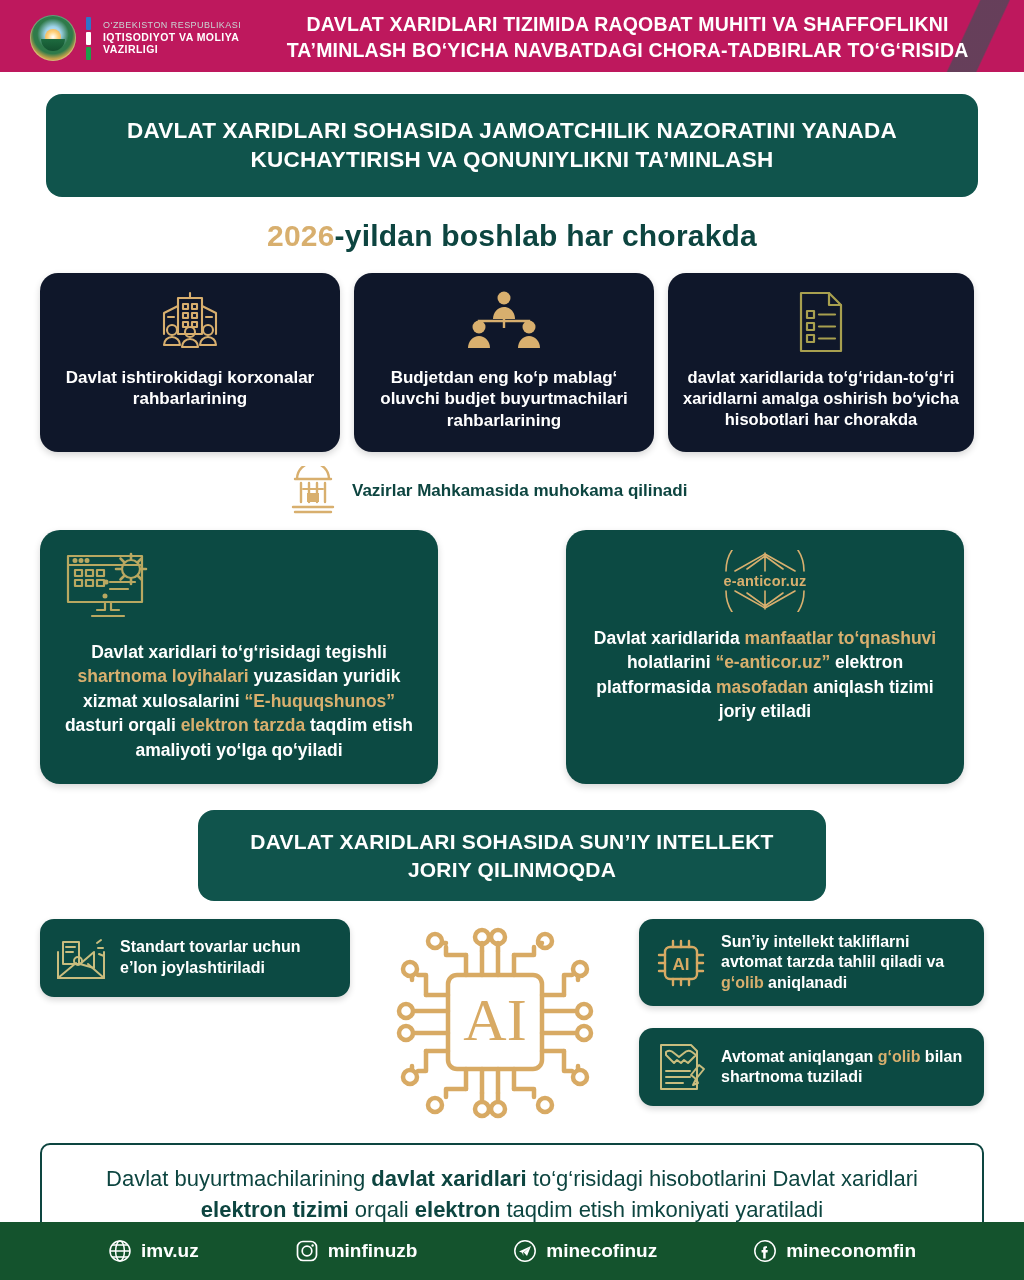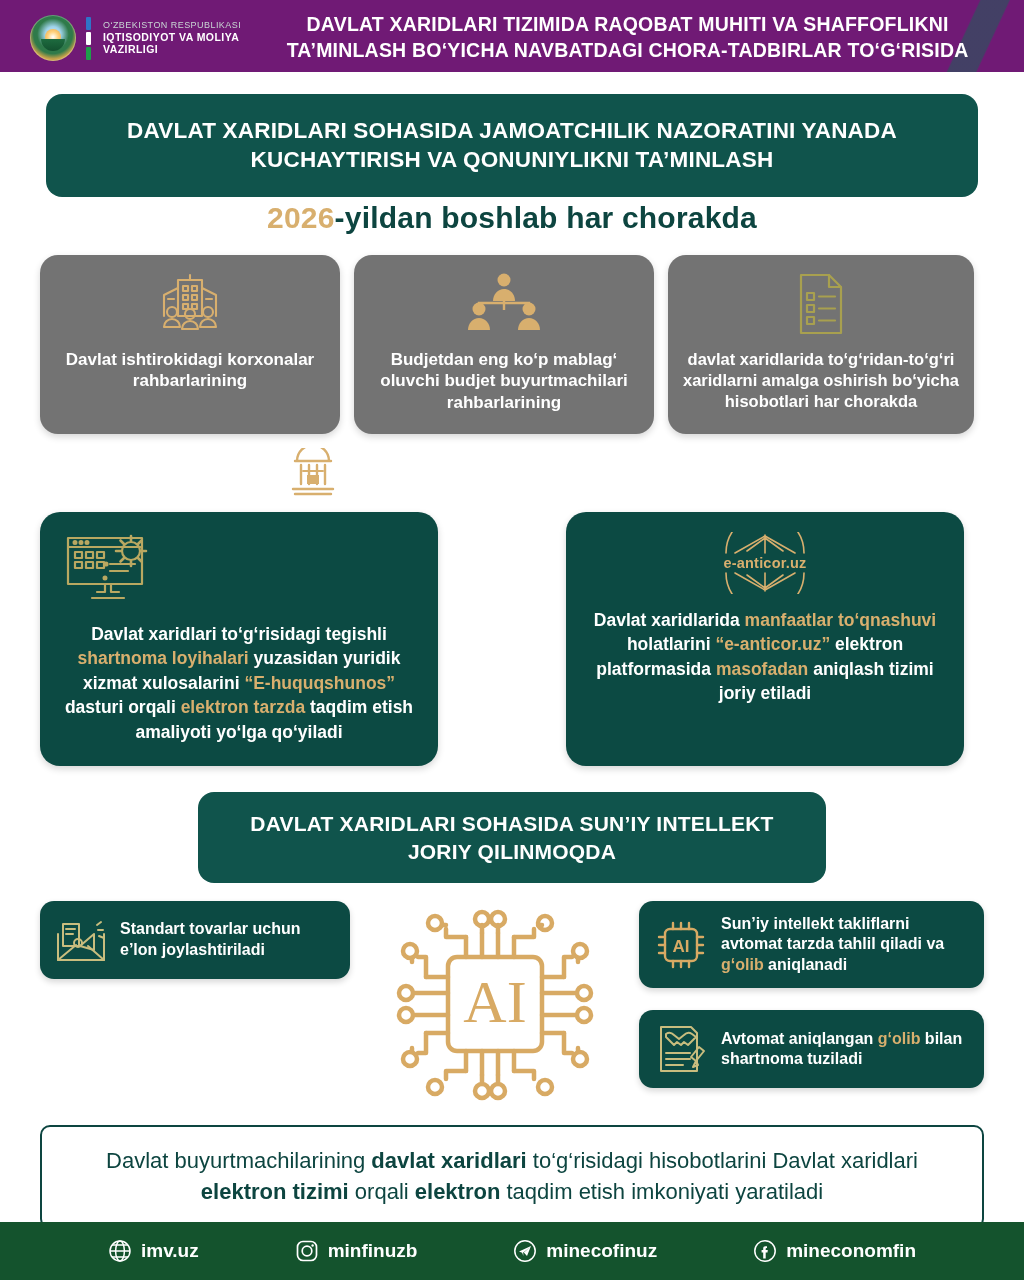--- a/index.html
+++ b/index.html
@@ -8,21 +8,21 @@
     background: #ffffff;
     font-family: "Liberation Sans", sans-serif;
     overflow: hidden;
   }
   .page { position: relative; width: 1024px; height: 1280px; background:#fff; }
 
   
   .header {
     position: relative;
     height: 72px;
-    background: #701a75;
+    background: #be185d;
     display: flex;
     align-items: center;
     padding: 4px 22px 0 30px;
     overflow: hidden;
   }
   .header::after{
     content:"";
     position:absolute; right:0; top:0; bottom:0; width:140px;
     background: linear-gradient(115deg, rgba(255,255,255,0) 55%, rgba(30,95,88,.55) 56%, rgba(30,95,88,.55) 72%, rgba(255,255,255,0) 73%);
     pointer-events:none;
@@ -75,32 +75,32 @@
     text-align:center;
     font-weight:700;
     line-height:1.3;
     letter-spacing:.2px;
   }
   .band.main { width: 932px; padding: 22px 46px; font-size: 22.5px; }
   .band.ai   { width: 628px; padding: 18px 30px; font-size: 21px; margin-top: 26px; }
 
   .year-line {
     text-align:center;
-    margin-top: 4px;
+    margin-top: 22px;
     font-size: 30px;
     font-weight:700;
     color:#0d4540;
     letter-spacing:.2px;
   }
   .year-line .yr { color:#d8af6e; }
 
   
   .row3 { display:flex; gap:14px; margin-top: 20px; align-items: stretch; }
   .card {
-    background:#737373;
+    background:#0f172a;
     border-radius: 18px;
     padding: 16px 14px 20px;
     display:flex; flex-direction:column; align-items:center; justify-content:flex-start;
     color:#ffffff;
     text-align:center;
     box-shadow: 0 3px 7px rgba(0,0,0,.16);
   }
   .c1 { width: 300px; }
   .c2 { width: 300px; }
   .c3 { width: 306px; }
@@ -273,20 +273,21 @@
     <div class="cab-row">
       <div>
         <svg width="50" height="50" viewBox="0 0 50 50" fill="none" stroke="#d8af6e" stroke-width="2.4" stroke-linecap="round">
           <path d="M7 13h36M9 13a16 16 0 0 1 32 0"></path>
           <path d="M13 17v19M21 17v19M29 17v19M37 17v19"></path>
           <path d="M5 41h40M7 46h36"></path>
           <rect x="19" y="27" width="12" height="9" fill="#d8af6e" stroke="none"></rect>
           <path d="M15 23h20" stroke-width="2"></path>
         </svg>
       </div>
+      <span class="cab-text">Vazirlar Mahkamasida muhokama qilinadi</span>
     </div>
 
     <div class="row2">
 
       <div class="bigcard bc-right">
         <div class="icon">
           <svg width="100" height="76" viewBox="0 0 100 76" fill="none" stroke="#b9a861" stroke-width="2.2" stroke-linecap="round" stroke-linejoin="round">
             <path d="M10 6h74v46H10z"></path>
             <path d="M10 15h74"></path>
             <circle cx="17" cy="10.5" r="1.4" fill="#b9a861"></circle>

